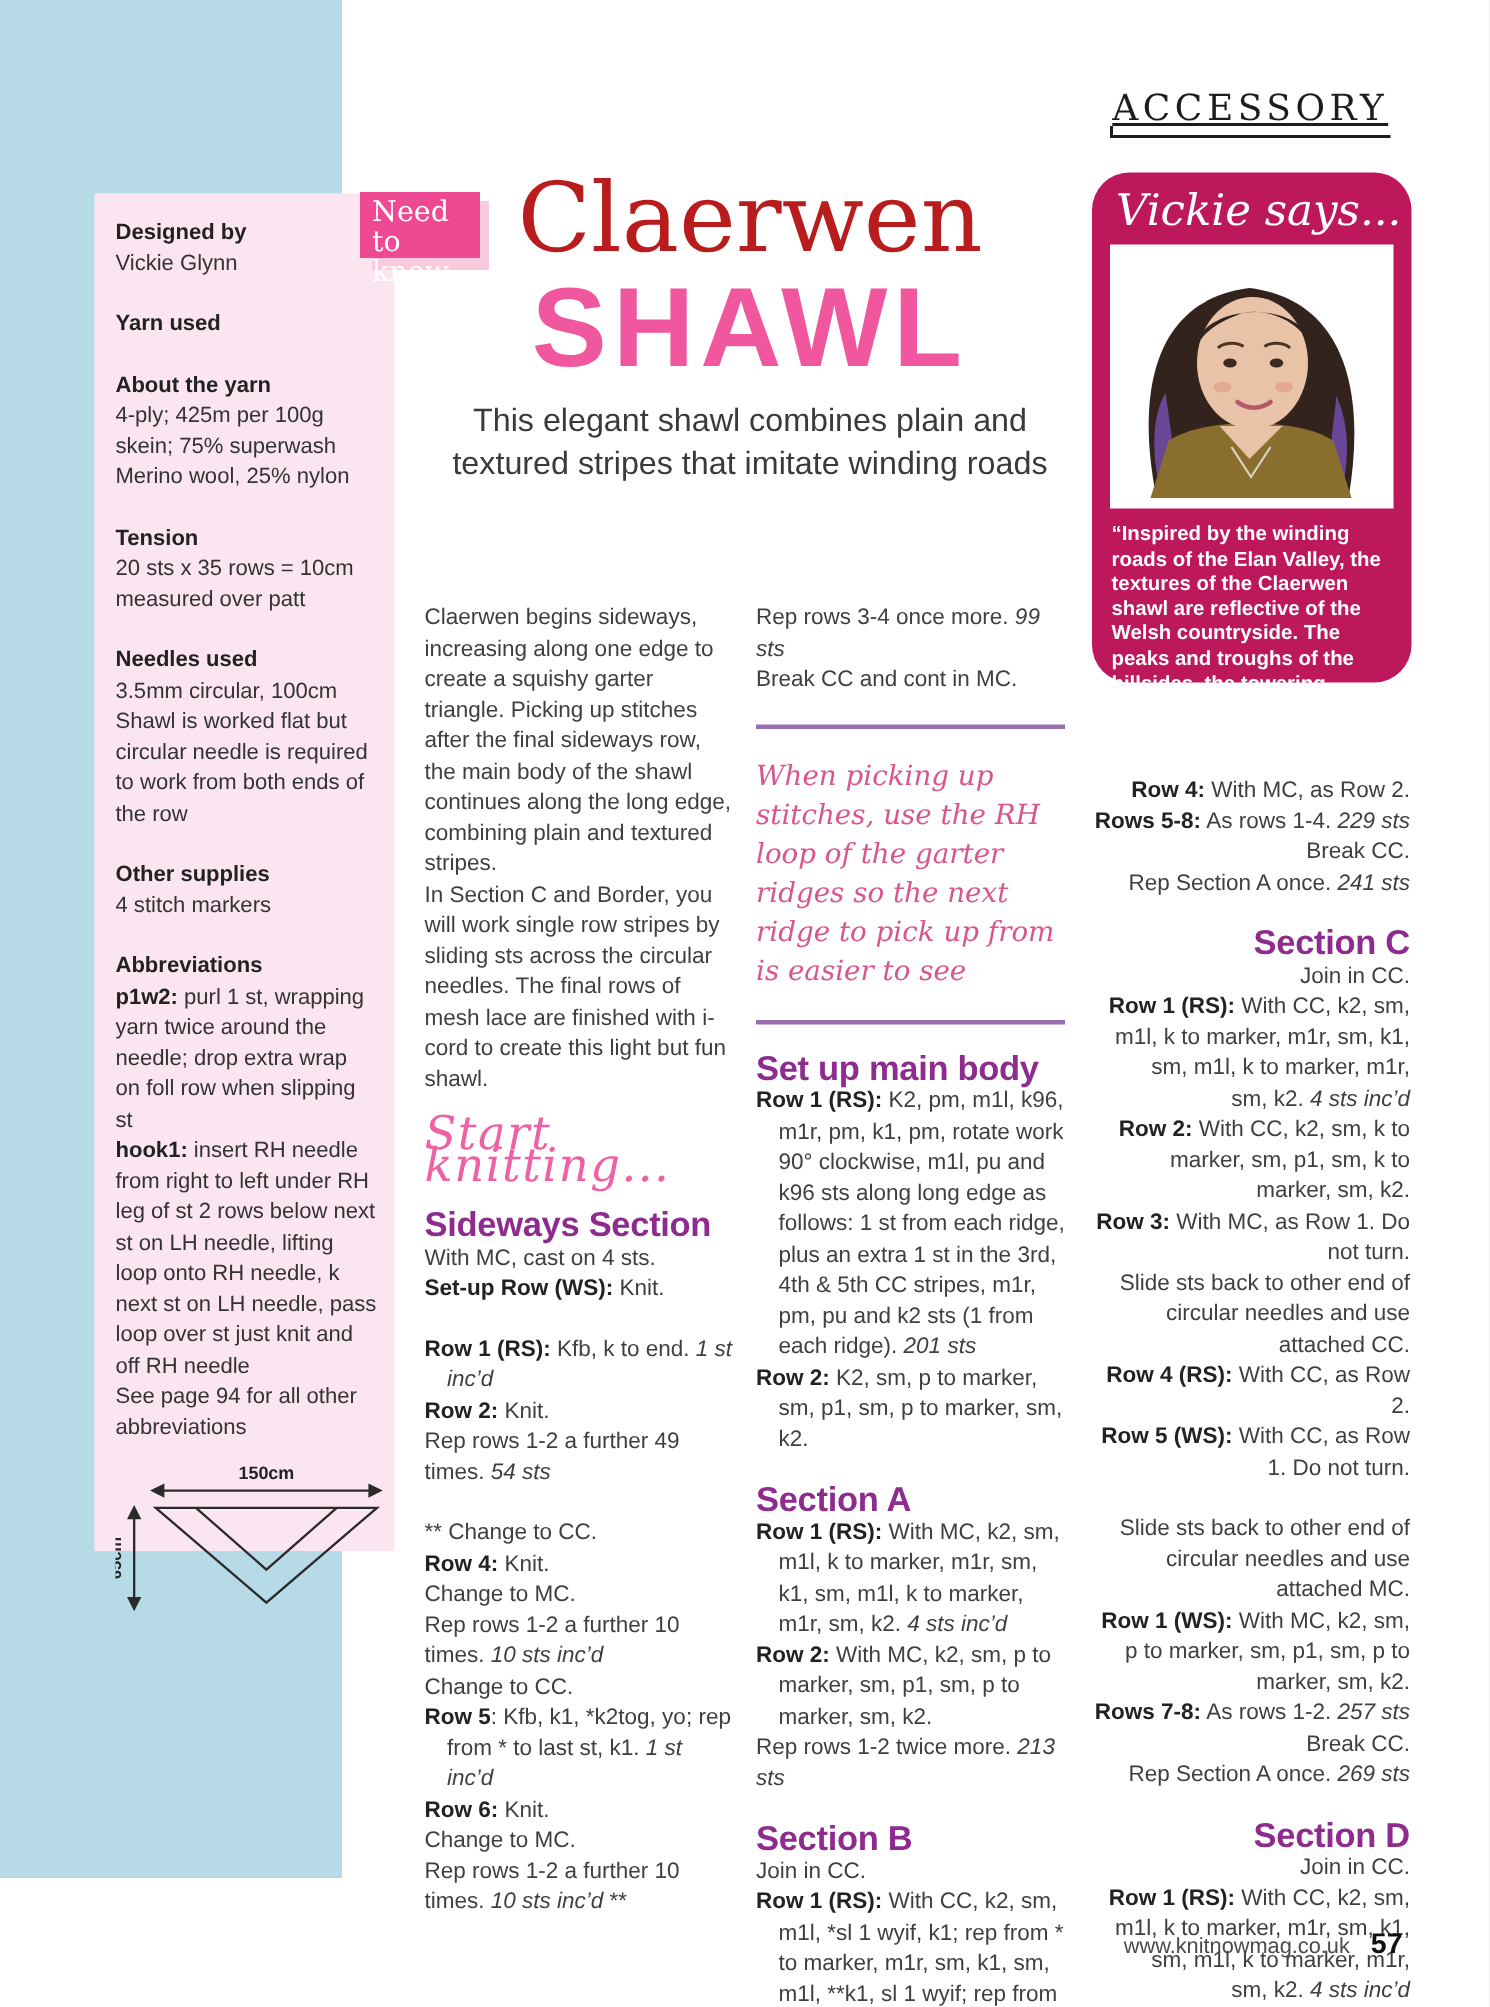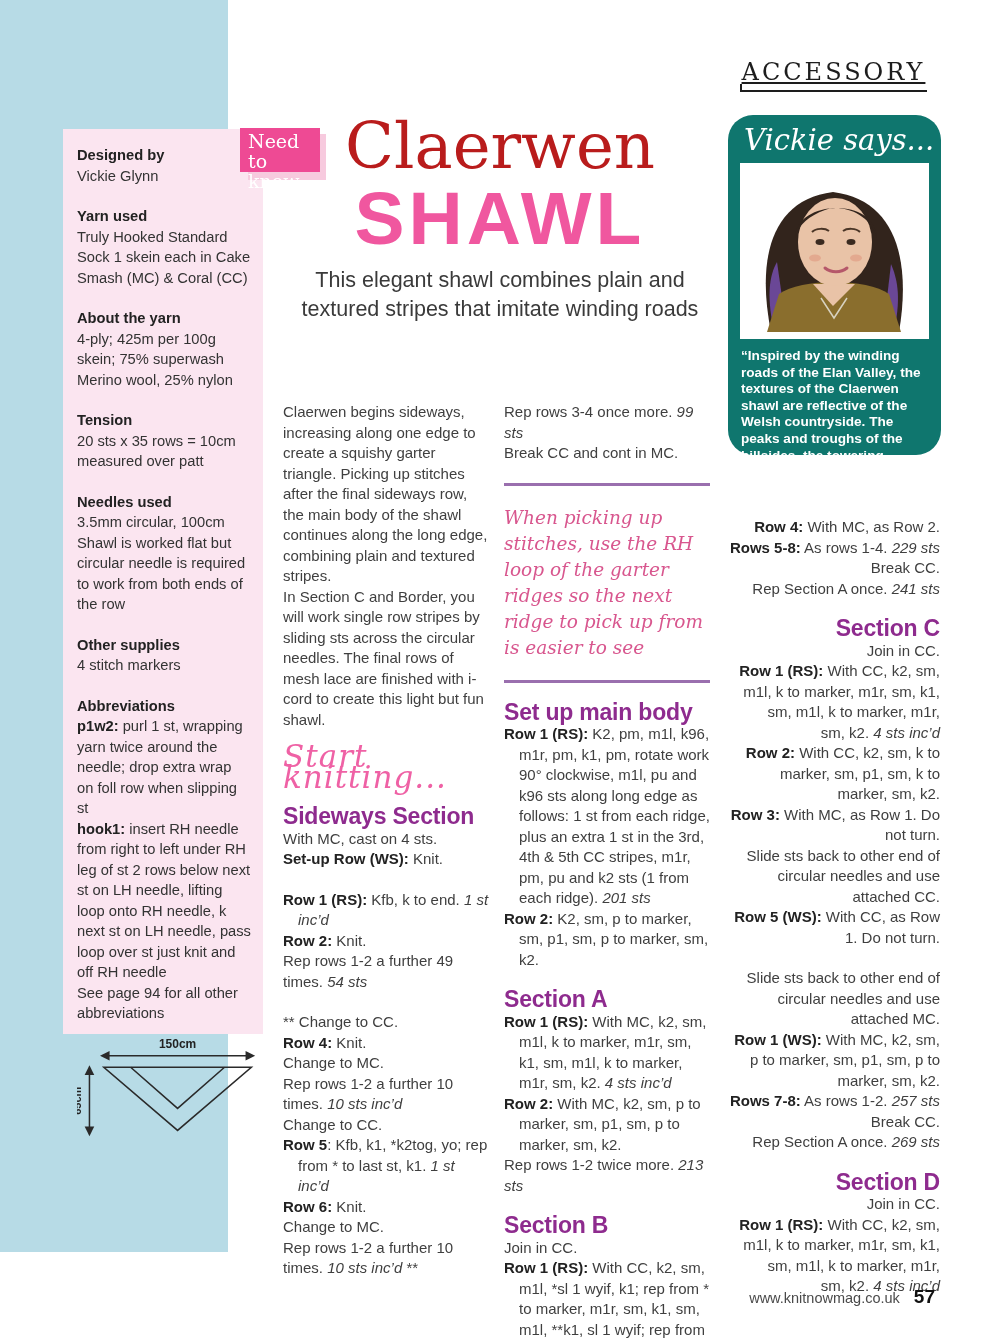--- a/index.html
+++ b/index.html
@@ -42,21 +42,21 @@
   }
   .sb-title { font-weight:bold; color:#222; margin-top:20px; }
   .sb-title:first-child { margin-top:0; }
   .sb-text { }
   .b { font-weight:bold; color:#222; }
   .i { font-style:italic; }
 
   .diagram { margin-top:10px; }
 
   
-  .vickie-box { position:absolute; left:728px; top:115px; width:213px; height:340px; background:#0f766e; box-sizing:border-box;border-radius:25px; }
+  .vickie-box { position:absolute; left:728px; top:115px; width:213px; height:340px; background:#be185d; box-sizing:border-box;border-radius:25px; }
   .vickie-title { font-family:"DejaVu Serif", serif; font-style:italic; color:#ffffff; font-size:29px; padding:8px 0 4px 16px; }
   .photo-frame { margin:2px 12px 0 12px; height:176px; background:#ffffff; padding:3px; box-sizing:border-box; }
   .quote { color:#ffffff; font-weight:bold; font-size:13.6px; line-height:16.6px; padding:9px 13px 0 13px; }
 
   
   .col { position:absolute; font-size:15px; line-height:20.5px; color:#3f3f3f; }
   .col1 { left:283px; top:402px; width:206px; }
   .col2 { left:504px; top:402px; width:206px; }
   .col3 { left:727px; top:517px; width:213px;text-align:right; }
   .para { }
@@ -89,21 +89,20 @@
   </div>
 
   <div class="sidebar">
     <div class="badge-back"></div>
     <div class="badge">Need to
 know...</div>
     <div>
         <div class="sb-title"><span>Designed by</span></div>
         <div class="sb-text"><span>Vickie Glynn</span></div>
         <div class="sb-title"><span>Yarn used</span></div>
-        <div class="sb-text"><span>Truly Hooked Standard Sock 1 skein each in Cake Smash (MC) &amp; Coral (CC)</span></div>
         <div class="sb-title"><span>About the yarn</span></div>
         <div class="sb-text"><span>4-ply; 425m per 100g skein; 75% superwash Merino wool, 25% nylon</span></div>
         <div class="sb-title"><span>Tension</span></div>
         <div class="sb-text"><span>20 sts x 35 rows = 10cm measured over patt</span></div>
         <div class="sb-title"><span>Needles used</span></div>
         <div class="sb-text"><span>3.5mm circular, 100cm Shawl is worked flat but circular needle is required to work from both ends of the row</span></div>
         <div class="sb-title"><span>Other supplies</span></div>
         <div class="sb-text"><span>4 stitch markers</span></div>
         <div class="sb-title"><span>Abbreviations</span></div>
         <div class="sb-text"><span class="b">p1w2:</span><span> purl 1 st, wrapping yarn twice around the needle; drop extra wrap on foll row when slipping st</span></div>
@@ -200,20 +199,21 @@
       <div class="para hang"><span class="b">Row 4:</span><span> With MC, as Row 2.</span></div>
       <div class="para hang"><span class="b">Rows 5-8:</span><span> As rows 1-4. </span><span class="i">229 sts</span></div>
       <div class="para"><span>Break CC.</span></div>
       <div class="para"><span>Rep Section A once. </span><span class="i">241 sts</span></div>
       <div class="heading"><span>Section C</span></div>
       <div class="para"><span>Join in CC.</span></div>
       <div class="para hang"><span class="b">Row 1 (RS):</span><span> With CC, k2, sm, m1l, k to marker, m1r, sm, k1, sm, m1l, k to marker, m1r, sm, k2. </span><span class="i">4 sts inc’d</span></div>
       <div class="para hang"><span class="b">Row 2:</span><span> With CC, k2, sm, k to marker, sm, p1, sm, k to marker, sm, k2.</span></div>
       <div class="para hang"><span class="b">Row 3:</span><span> With MC, as Row 1. Do not turn.</span></div>
       <div class="para"><span>Slide sts back to other end of circular needles and use attached CC.</span></div>
+      <div class="para hang"><span class="b">Row 4 (RS):</span><span> With CC, as Row 2.</span></div>
       <div class="para hang"><span class="b">Row 5 (WS):</span><span> With CC, as Row 1. Do not turn.</span></div>
       <div class="spacer"></div>
       <div class="para"><span>Slide sts back to other end of circular needles and use attached MC.</span></div>
       <div class="para hang"><span class="b">Row 1 (WS):</span><span> With MC, k2, sm, p to marker, sm, p1, sm, p to marker, sm, k2.</span></div>
       <div class="para hang"><span class="b">Rows 7-8:</span><span> As rows 1-2. </span><span class="i">257 sts</span></div>
       <div class="para"><span>Break CC.</span></div>
       <div class="para"><span>Rep Section A once. </span><span class="i">269 sts</span></div>
       <div class="heading"><span>Section D</span></div>
       <div class="para"><span>Join in CC.</span></div>
       <div class="para hang"><span class="b">Row 1 (RS):</span><span> With CC, k2, sm, m1l, k to marker, m1r, sm, k1, sm, m1l, k to marker, m1r, sm, k2. </span><span class="i">4 sts inc’d</span></div>

